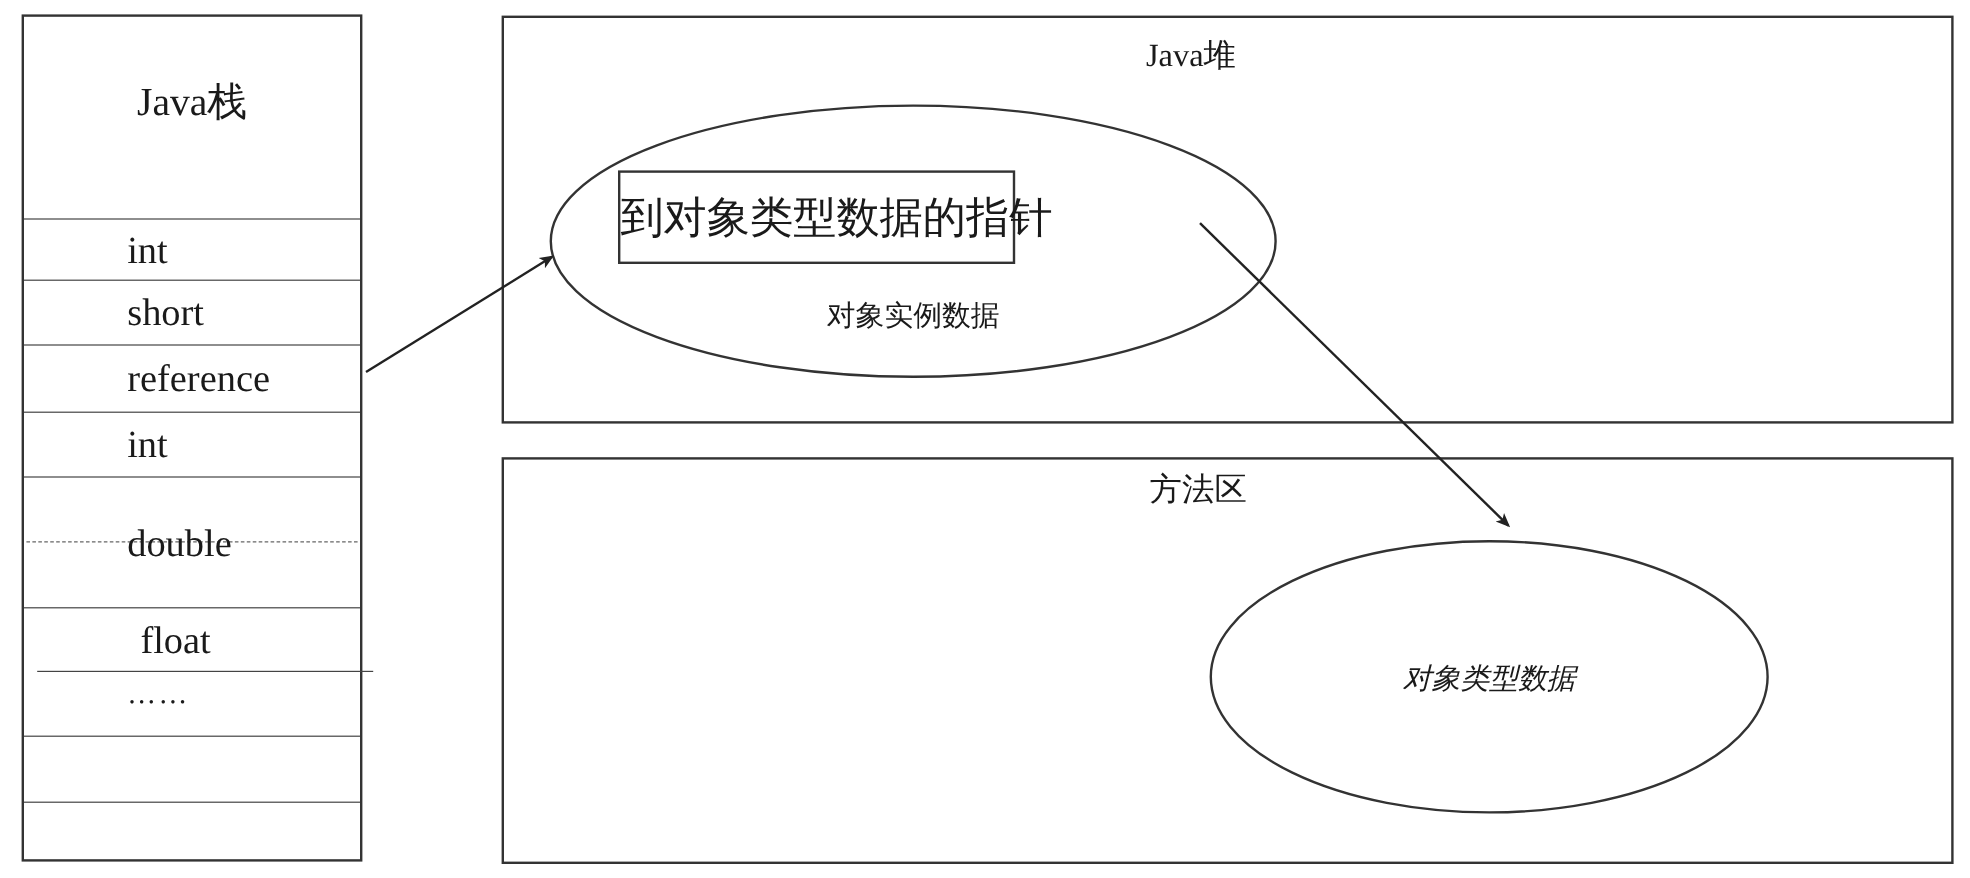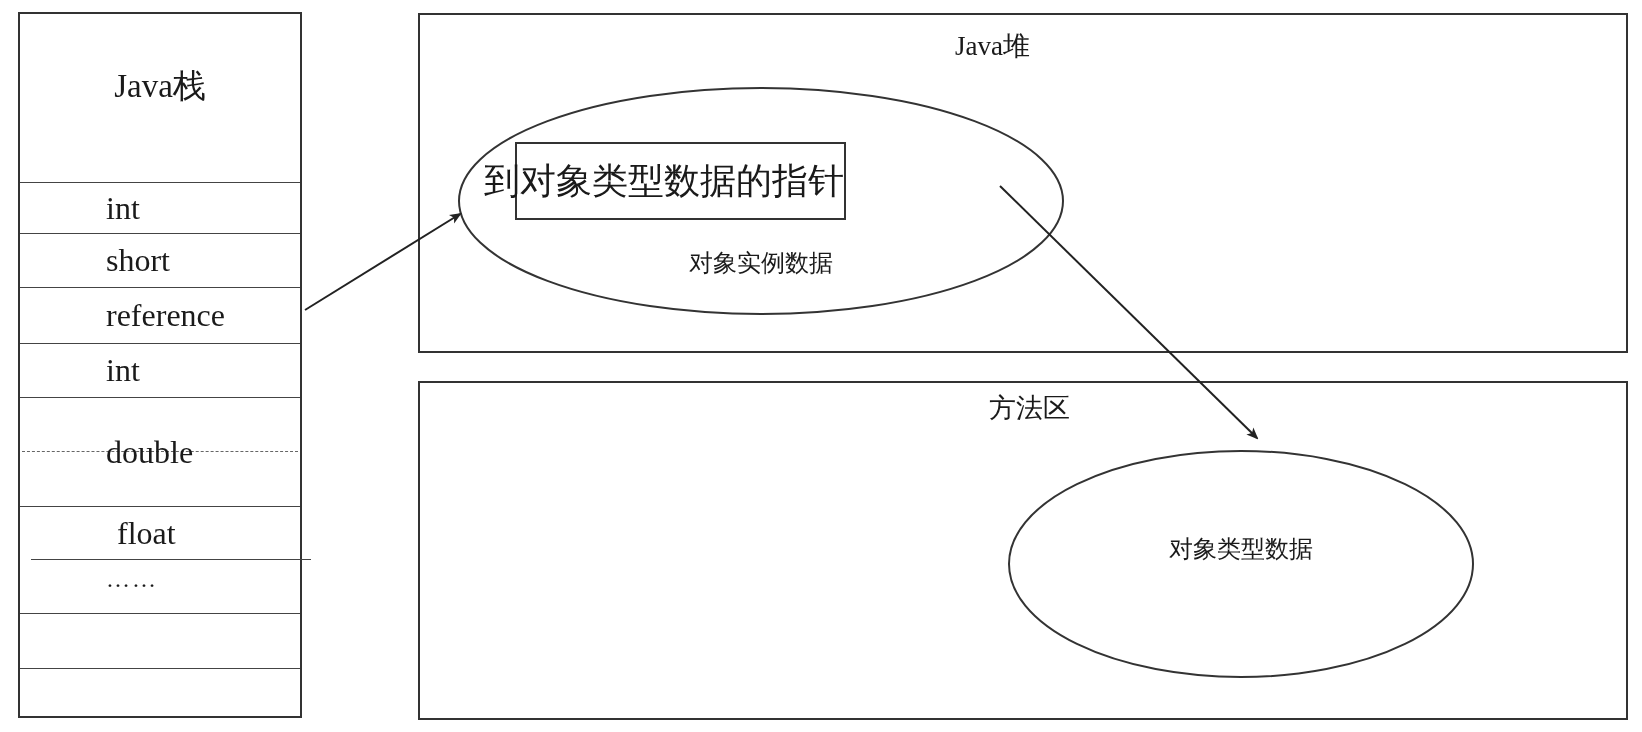--- a/index.html
+++ b/index.html
@@ -11,21 +11,21 @@
                     display: flex; flex-direction: column; align-items: center; justify-content: center; padding-bottom: 24px; box-sizing: border-box; }
     .stack-header .t1 { font-size: 33px; line-height: 42px; }
     .stack-header .t2 { font-size: 38px; line-height: 46px; }
     .row { position: absolute; left: 0; width: 100%; border-bottom: 1.5px solid #444; box-sizing: border-box;
            font-size: 32px; padding-left: 86px; display: flex; align-items: center; }
     .row.last { border-bottom: none; }
     .dash { position: absolute; left: 2px; right: 2px; border-top: 1.5px dashed #666; }
     .region { border: 2px solid #333; box-sizing: border-box; }
     .region-title { position: absolute; font-size: 27px; white-space: nowrap; }
     .ptr-box { position: absolute; border: 2px solid #333; box-sizing: border-box; background: #fff;
-               font-size: 36px; display: flex; align-items: center; justify-content: flex-end; white-space: nowrap; }
+               font-size: 36px; display: flex; align-items: center; justify-content: flex-start; white-space: nowrap; }
     .ell-label { position: absolute; font-size: 24px; white-space: nowrap; transform: translate(-50%, -50%); }
     svg.overlay { position: absolute; left: 0; top: 0; pointer-events: none; }
   </style>
 </head>
 <body>
 
 <div class="abs stack">
   <div class="stack-header">
     <div class="t1">Java栈</div>
   </div>
@@ -56,32 +56,32 @@
     </div>
   <div class="row last" style="top:655px;height:47px;">
     <span></span>
     </div>
 </div>
 
 <div class="abs region" style="left:418px;top:13px;width:1210px;height:340px;"></div>
 <div class="region-title" style="left:955px;top:28px;">Java堆</div>
 
 <div class="abs region" style="left:418px;top:381px;width:1210px;height:339px;"></div>
-<div class="region-title" style="left:989px;top:390px;">方法区</div>
+<div class="region-title" style="left:958px;top:390px;">方法区</div>
 
 <svg class="overlay" width="1642" height="732" viewBox="0 0 1642 732">
   <defs>
     <marker id="ah" markerWidth="12" markerHeight="12" refX="10" refY="6" orient="auto" markerUnits="userSpaceOnUse">
       <path d="M0,1 L12,6 L0,11 L3,6 Z" fill="#222"></path>
     </marker>
   </defs>
   <ellipse cx="761" cy="201" rx="302" ry="113" fill="none" stroke="#333" stroke-width="2"></ellipse>
   <ellipse cx="1241" cy="564" rx="232" ry="113" fill="none" stroke="#333" stroke-width="2"></ellipse>
   <line x1="305" y1="310" x2="460" y2="214" stroke="#222" stroke-width="2" marker-end="url(#ah)"></line>
   <line x1="1000" y1="186" x2="1257" y2="438" stroke="#222" stroke-width="2" marker-end="url(#ah)"></line>
 </svg>
 
 <div class="ptr-box" style="left:515px;top:142px;width:331px;height:78px;">
   <span>到对象类型数据的指针</span>
 </div>
 <div class="ell-label" style="left:761px;top:263px;">对象实例数据</div>
 
-<div class="ell-label" style="left:1241px;top:549px;">对象类型数据</div>
+<div class="ell-label" style="left:1241px;top:565px;font-style:italic;">对象类型数据</div>
 
 </body></html>

